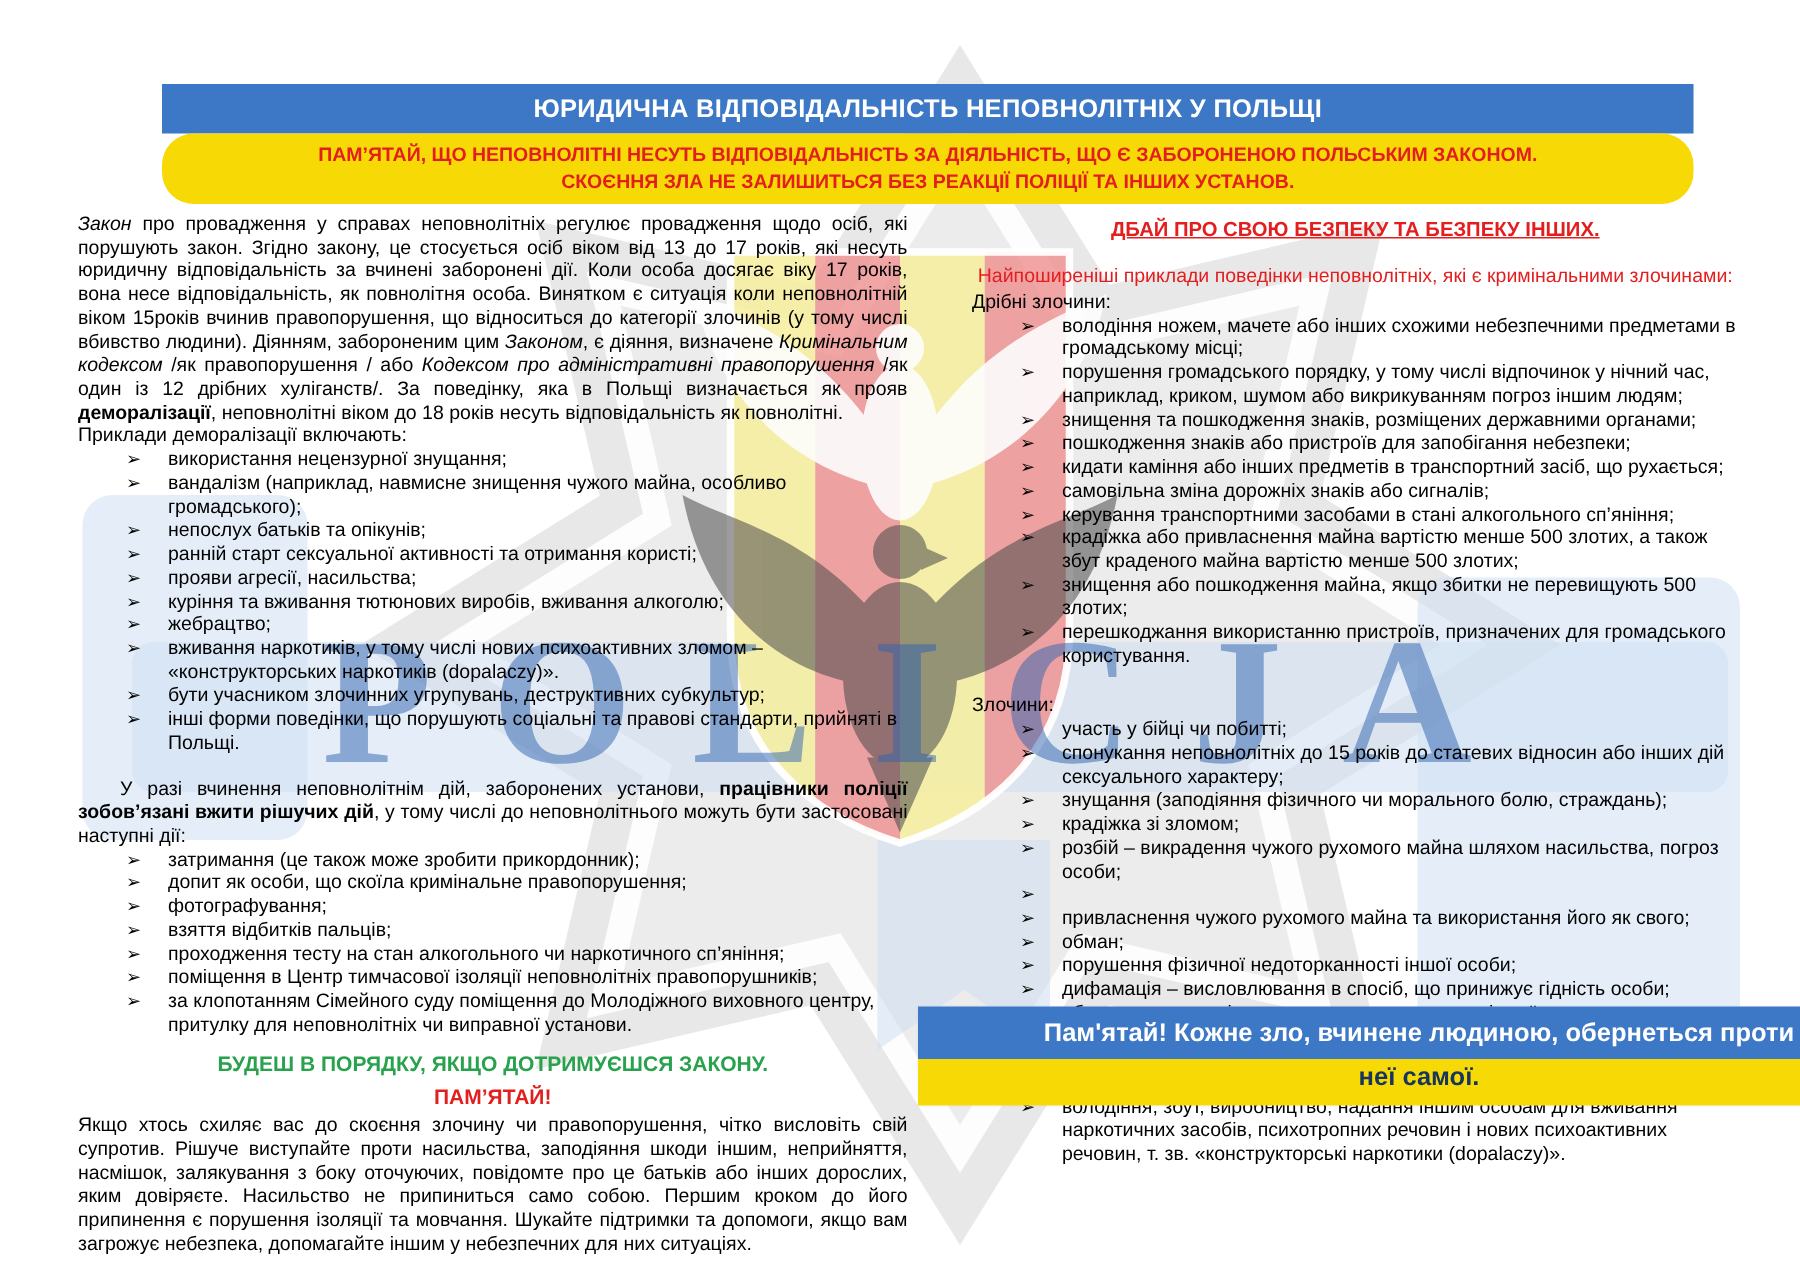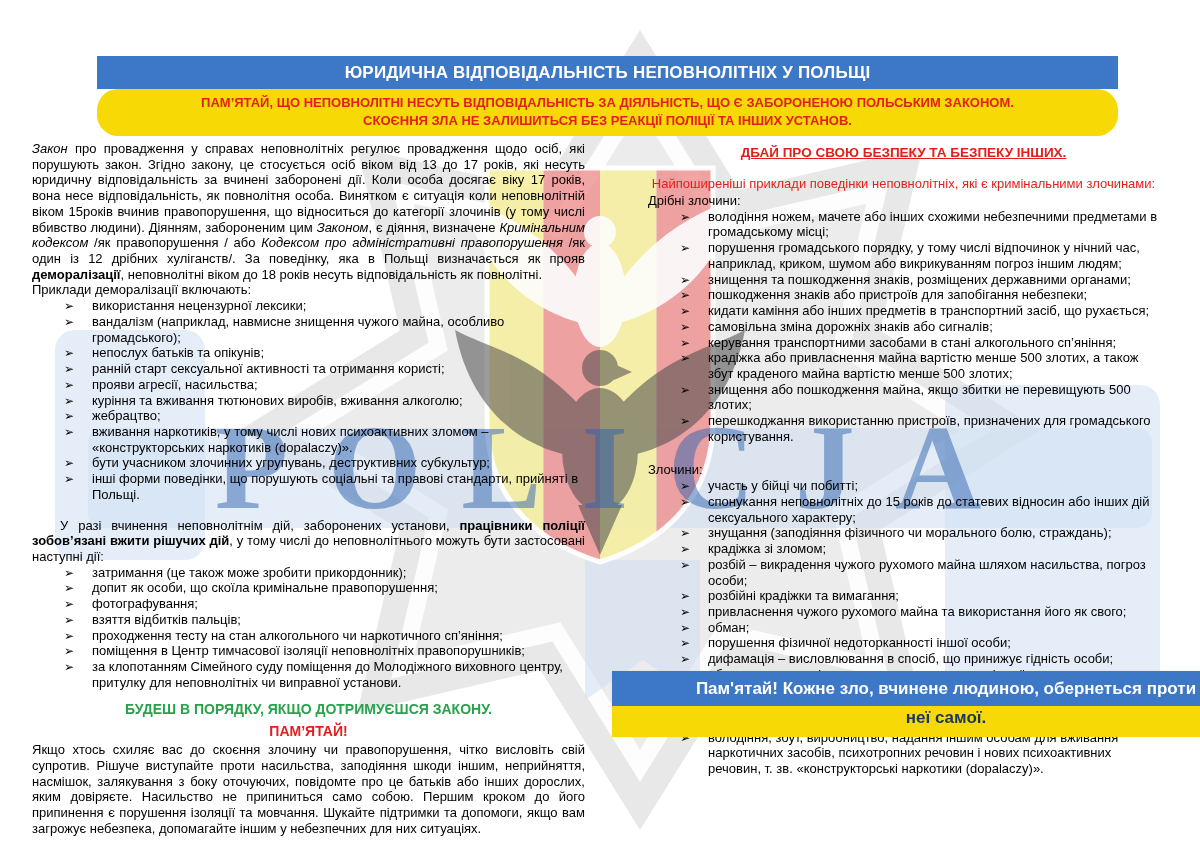--- a/index.html
+++ b/index.html
@@ -26,28 +26,28 @@
   .wm-star-inner{fill:#e7e7e7;opacity:.8;}
   .wm-blob{fill:var(--wm-lightblue);opacity:.55;}
   .wm-shield-outline{fill:none;stroke:#fff;stroke-width:5;opacity:.95;}
   .wm-stripe-y{fill:var(--wm-yellow);opacity:.85;}
   .wm-stripe-r{fill:var(--wm-red);opacity:.8;}
   .wm-policja{
     font-family:"Liberation Serif",serif;font-weight:bold;font-size:120px;
     letter-spacing:40px;fill:var(--wm-blue);opacity:.5;
   }
   
-  .header{position:absolute;left:97px;top:56px;width:1021px;z-index:2;}
+  .header{position:absolute;left:108px;top:56px;width:1021px;z-index:2;}
   .header-blue{background:var(--flag-blue);height:33px;display:flex;align-items:center;justify-content:center;}
   .header-title{color:#fff;font-weight:bold;font-size:17px;letter-spacing:.2px;}
   .header-yellow{background:var(--flag-yellow);padding:5px 8px 7px;text-align:center;border-radius:21px;}
   .header-sub{color:var(--accent-red);font-weight:bold;font-size:13px;line-height:1.35;}
   
   .col{position:absolute;z-index:1;font-size:13px;line-height:1.21;}
-  .col-left{left:32px;top:141px;width:553px;}
+  .col-left{left:52px;top:141px;width:553px;}
   .col-right{left:648px;top:145px;width:511px;}
   .para{text-align:justify;margin:0;}
   .para.indent{text-indent:28px;}
   .seg-i{font-style:italic;}
   .seg-b{font-weight:bold;}
   .blist{margin:0;}
   .blist .li{display:flex;margin:0;}
   .blist .marker{flex:none;width:28px;margin-left:32px;font-size:12px;padding-top:1px;}
   .blist .txt{flex:1;text-align:left;}
   .gap-md{height:15px;}
@@ -120,21 +120,21 @@
       <div class="header-sub">СКОЄННЯ ЗЛА НЕ ЗАЛИШИТЬСЯ БЕЗ РЕАКЦІЇ ПОЛІЦІЇ ТА ІНШИХ УСТАНОВ.</div>
     </div>
   </div>
 
   <div class="col col-left">
     <div class="para"><span class="seg-i">Закон</span><span> про провадження у справах неповнолітніх регулює провадження щодо осіб, які порушують закон. Згідно закону, це стосується осіб віком від 13 до 17 років, які несуть юридичну відповідальність за вчинені заборонені дії. Коли особа досягає віку 17 років, вона несе відповідальність, як повнолітня особа. Винятком є ситуація коли неповнолітній віком 15років вчинив правопорушення, що відноситься до категорії злочинів (у тому числі вбивство людини). Діянням, забороненим цим </span><span class="seg-i">Законом</span><span>, є діяння, визначене </span><span class="seg-i">Кримінальним кодексом</span><span> /як правопорушення / або </span><span class="seg-i">Кодексом про адміністративні правопорушення</span><span> /як один із 12 дрібних хуліганств/. За поведінку, яка в Польщі визначається як прояв </span><span class="seg-b">деморалізації</span><span>, неповнолітні віком до 18 років несуть відповідальність як повнолітні.</span></div>
     <div>Приклади деморалізації включають:</div>
     <div class="blist">
         <div class="li">
           <span class="marker">➢</span>
-          <span class="txt">використання нецензурної лексики;</span>
+          <span class="txt">використання нецензурної знущання;</span>
         </div>
         <div class="li">
           <span class="marker">➢</span>
           <span class="txt">вандалізм (наприклад, навмисне знищення чужого майна, особливо громадського);</span>
         </div>
         <div class="li">
           <span class="marker">➢</span>
           <span class="txt">непослух батьків та опікунів;</span>
         </div>
         <div class="li">
@@ -266,21 +266,20 @@
         <div class="li">
           <span class="marker">➢</span>
           <span class="txt">крадіжка зі зломом;</span>
         </div>
         <div class="li">
           <span class="marker">➢</span>
           <span class="txt">розбій – викрадення чужого рухомого майна шляхом насильства, погроз особи;</span>
         </div>
         <div class="li">
           <span class="marker">➢</span>
-          <span class="txt">розбійні крадіжки та вимагання;</span>
         </div>
         <div class="li">
           <span class="marker">➢</span>
           <span class="txt">привласнення чужого рухомого майна та використання його як свого;</span>
         </div>
         <div class="li">
           <span class="marker">➢</span>
           <span class="txt">обман;</span>
         </div>
         <div class="li">

